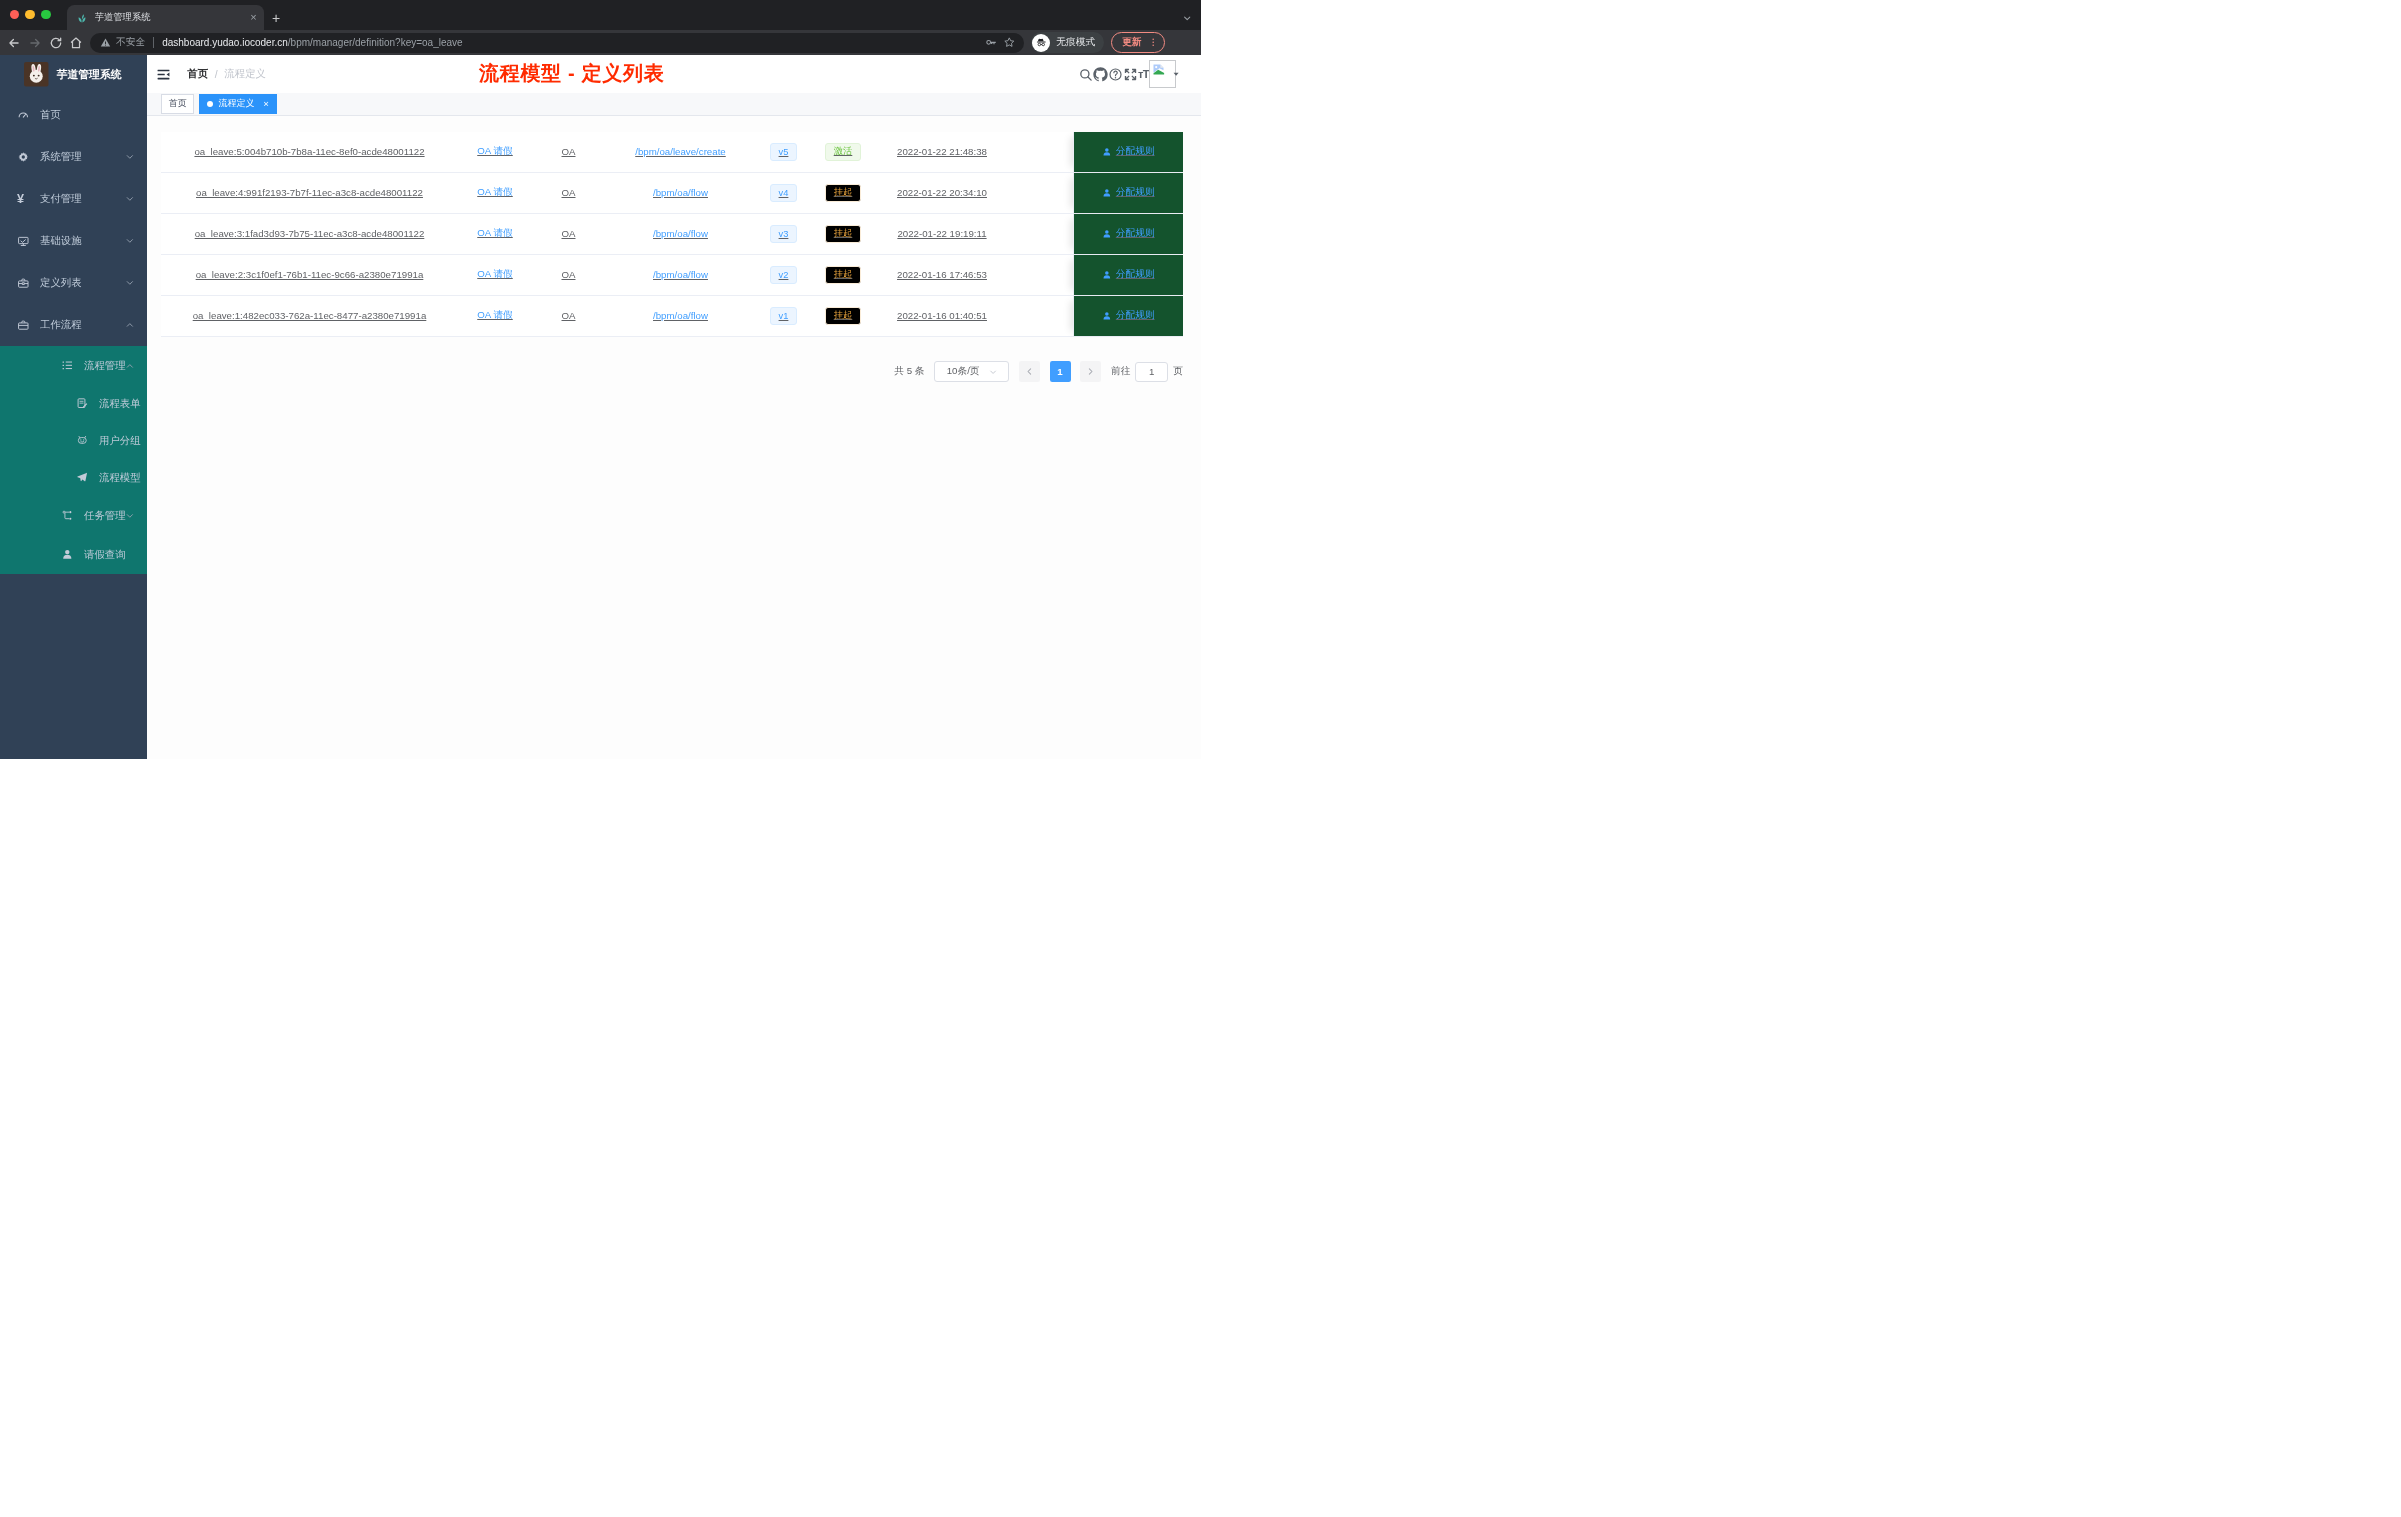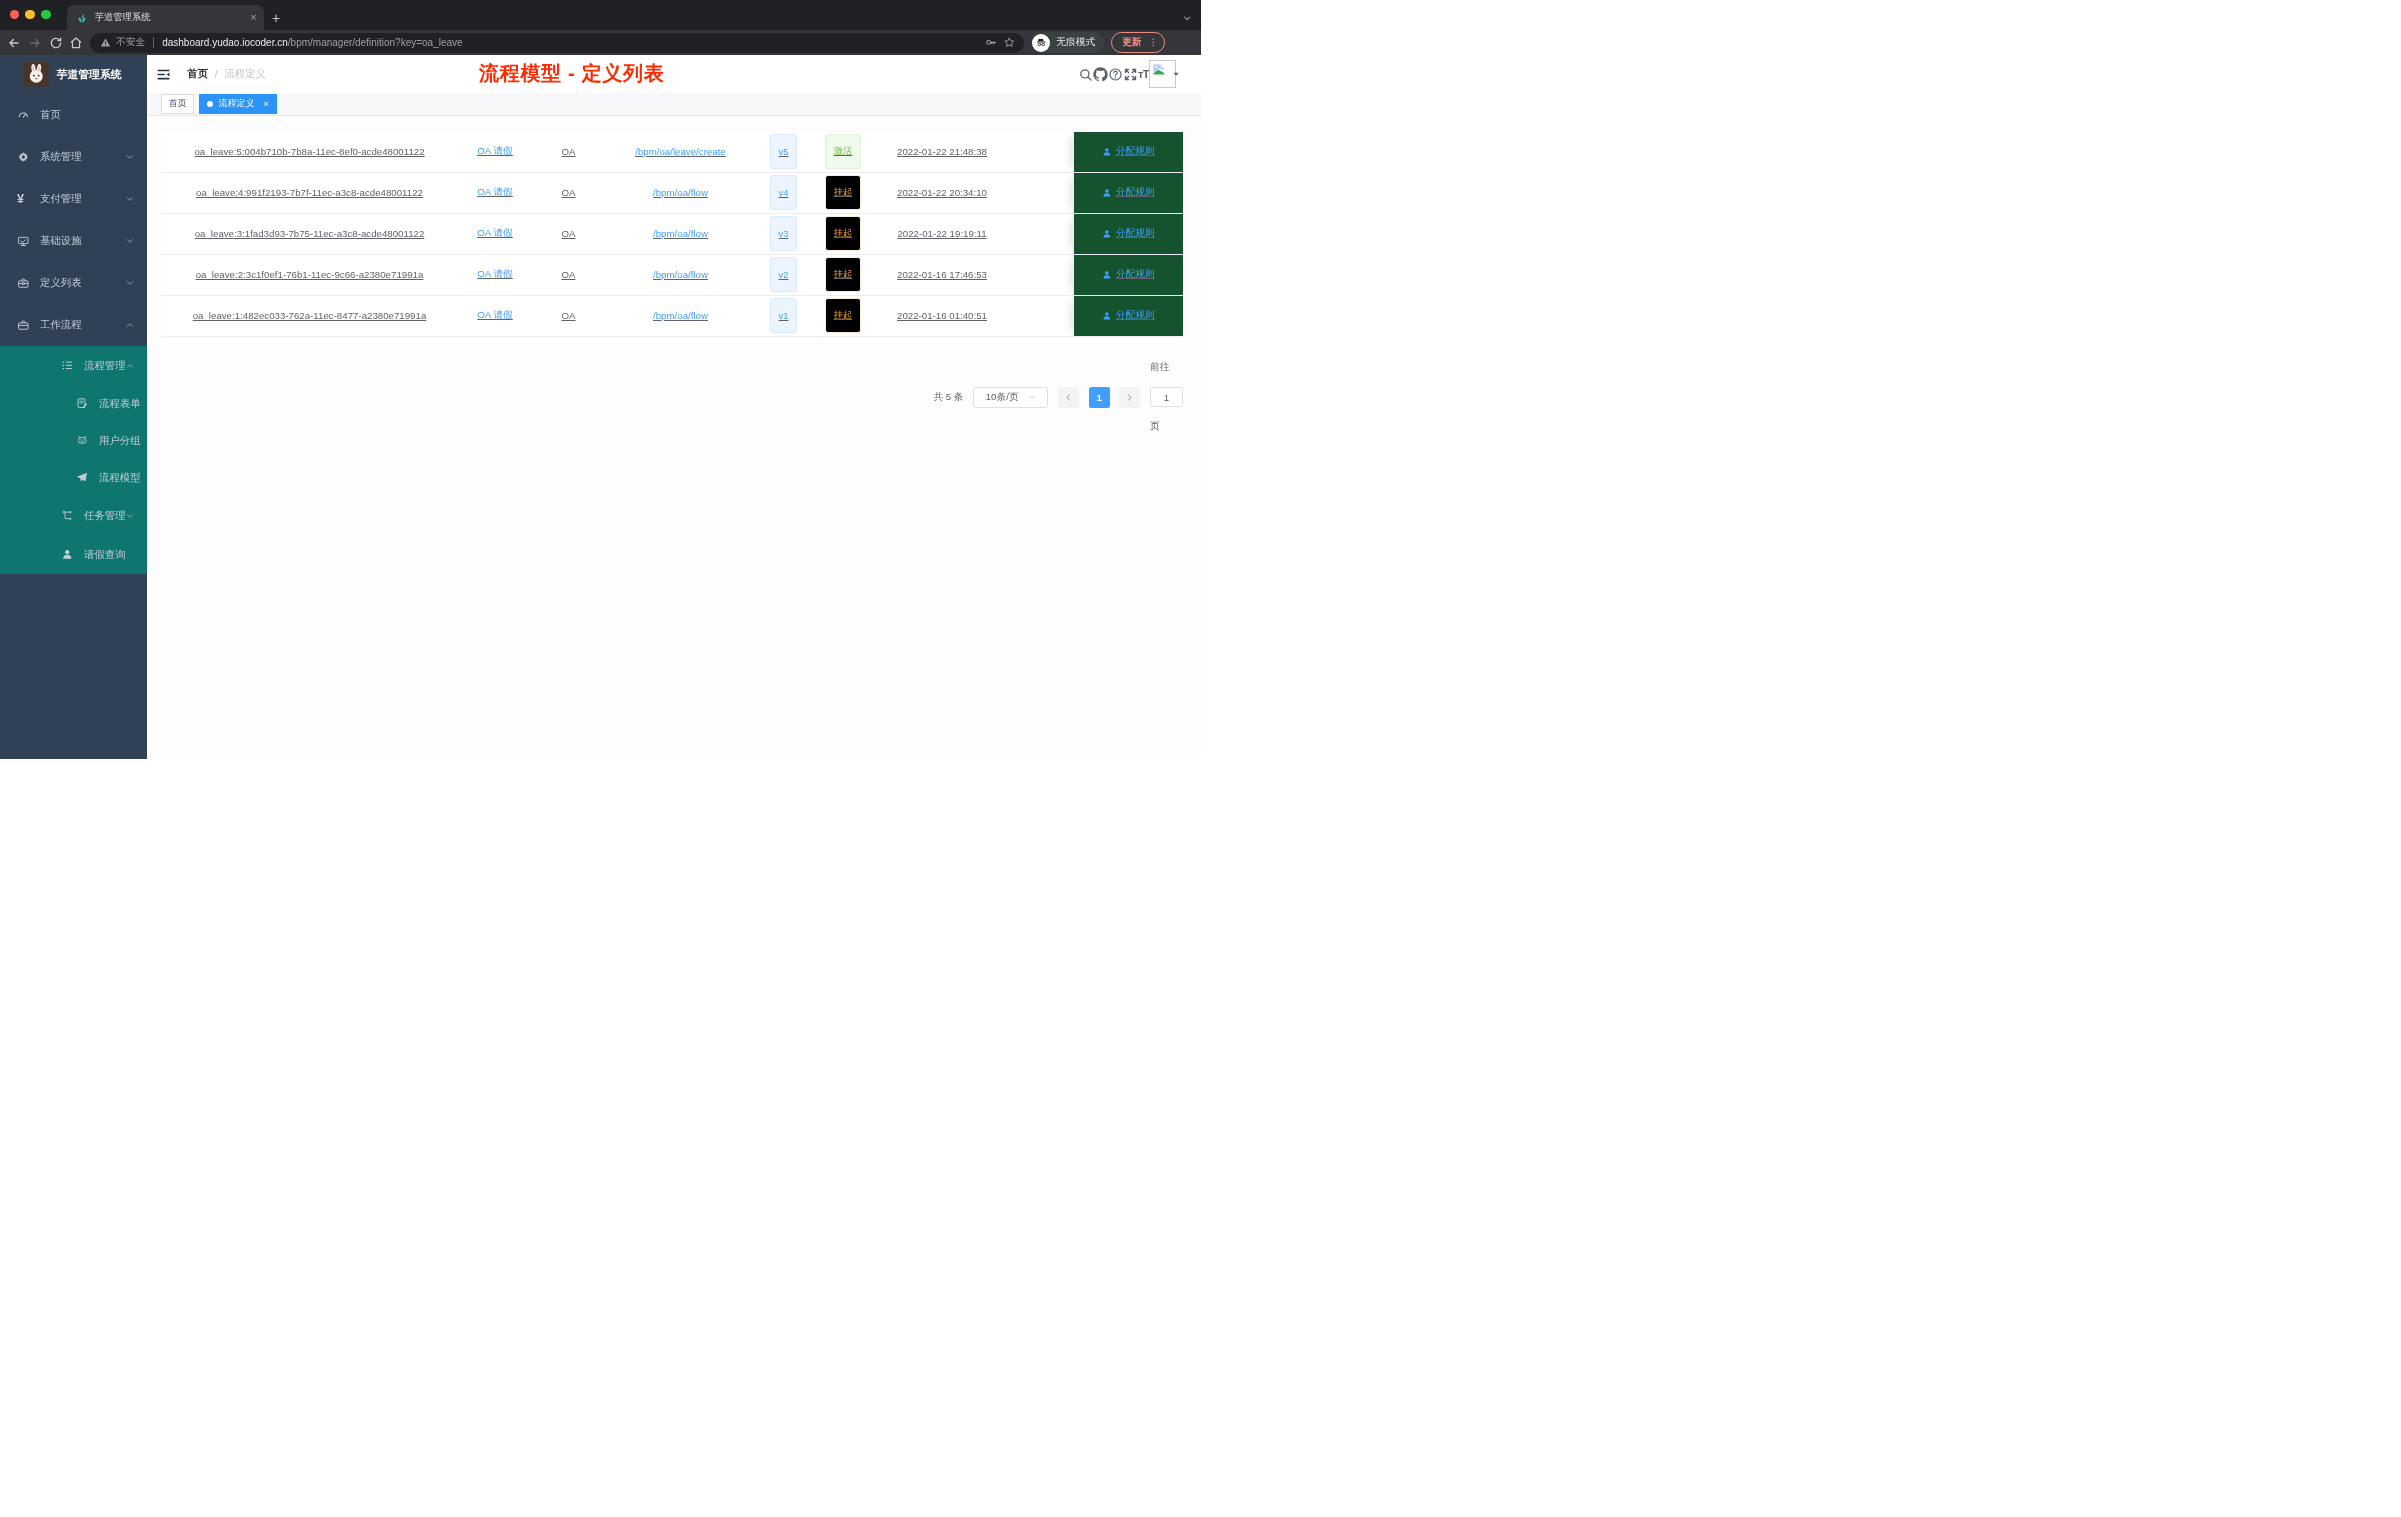--- a/index.html
+++ b/index.html
@@ -91,40 +91,40 @@
   .thead .cell { display:flex; align-items:center; justify-content:center; }
   .trow { display:flex; height:41px; background:#fff; border-bottom:0.7px solid #ebeef5; }
   .trow .cell { display:flex; align-items:center; justify-content:center; text-align:center;text-decoration:underline; }
   .w-id{width:297px;} .w-name{width:74px;} .w-cat{width:73px;} .w-form{width:151px;}
   .w-ver{width:55px;} .w-status{width:64px;} .w-time{width:134px;} .w-fill{flex:1;} .w-act{width:110px;}
   .fixed-col { border-left:0.7px solid #ebeef5; background:inherit;
     box-shadow:-7.4px 0 7.4px -4.5px rgba(0,0,0,.10); }
   .thead .fixed-col { background:#f8f8f9; }
   .trow .fixed-col { background:#14532d; }
   .link { color:#409eff; cursor:pointer; }
-  .etag { height:35px; display:inline-flex; align-items:center; padding:0 7.4px; border-radius:3px;
+  .etag { height:18px; display:inline-flex; align-items:center; padding:0 7.4px; border-radius:3px;
     font-size:9.3px; }
   .etag-ver { background:#ecf5ff; border:0.7px solid #d9ecff; color:#409eff; }
   .etag-success { background:#f0f9eb; border:0.7px solid #e1f3d8; color:#67c23a; }
   .etag-warning { background:#000000; border:0.7px solid #faecd8; color:#e6a23c; }
   .action-link { display:inline-flex; align-items:center; gap:3.7px; color:#409eff; cursor:pointer; }
   .action-link svg { width:9.7px; height:9.7px; }
 
   
   .pagination { width:1022px; margin-top:24.5px; display:flex; align-items:center;
     justify-content:flex-end; gap:9.7px; font-size:9.7px; color:#606266; }
   .page-size { width:75px; height:21px; border:0.7px solid #dcdfe6; border-radius:3px; background:#fff;
     display:flex; align-items:center; justify-content:center; gap:9px; cursor:pointer; }
   .ps-caret { color:#c0c4cc; width:8.2px; height:8.2px; }
   .ps-caret svg { width:8.2px; height:8.2px; }
   .pg-btn { width:21px; height:21px; border-radius:2.2px; background:#f4f4f5; display:flex;
     align-items:center; justify-content:center; color:#a8abb2; cursor:pointer; }
   .pg-btn svg { width:9px; height:9px; }
   .pg-page { background:#409eff; color:#fff; font-weight:600; font-size:9.7px; }
-  .goto { display:flex; align-items:flex-start; gap:13px;flex-direction:column; }
+  .goto { display:flex; align-items:center; gap:5px; }
   .goto input { width:33px; height:20px; border:0.7px solid #dcdfe6; border-radius:3px;
     text-align:center; font-size:9.7px; color:#606266; outline:none;
     font-family:"Liberation Sans","DejaVu Sans",sans-serif; }
 </style>
 </head>
 <body>
 
 <div class="tabstrip">
   <div class="traffic">
     <span class="t-red"></span>

